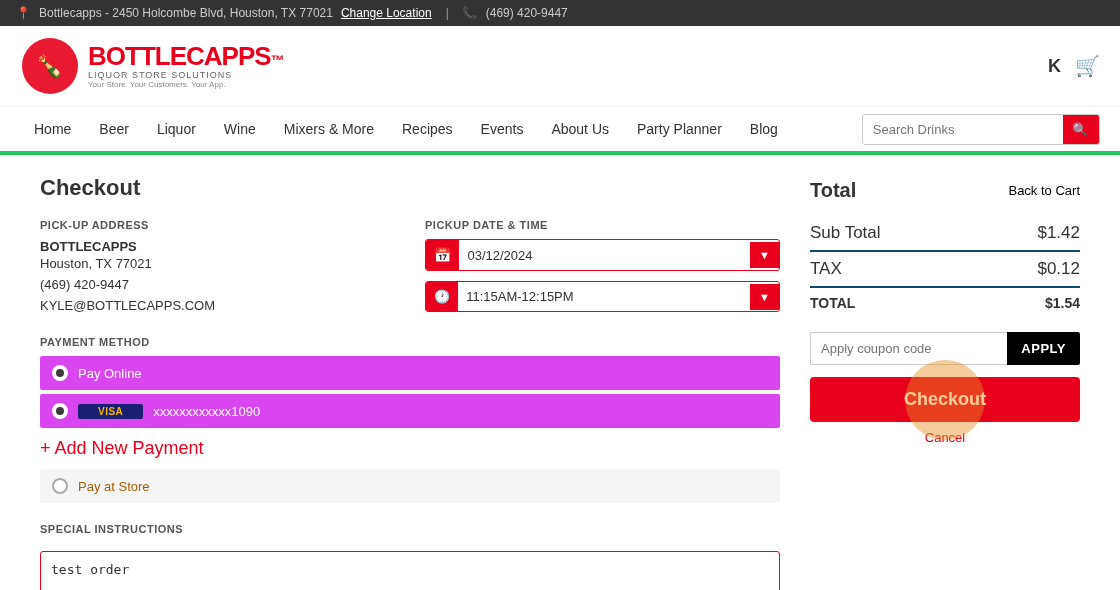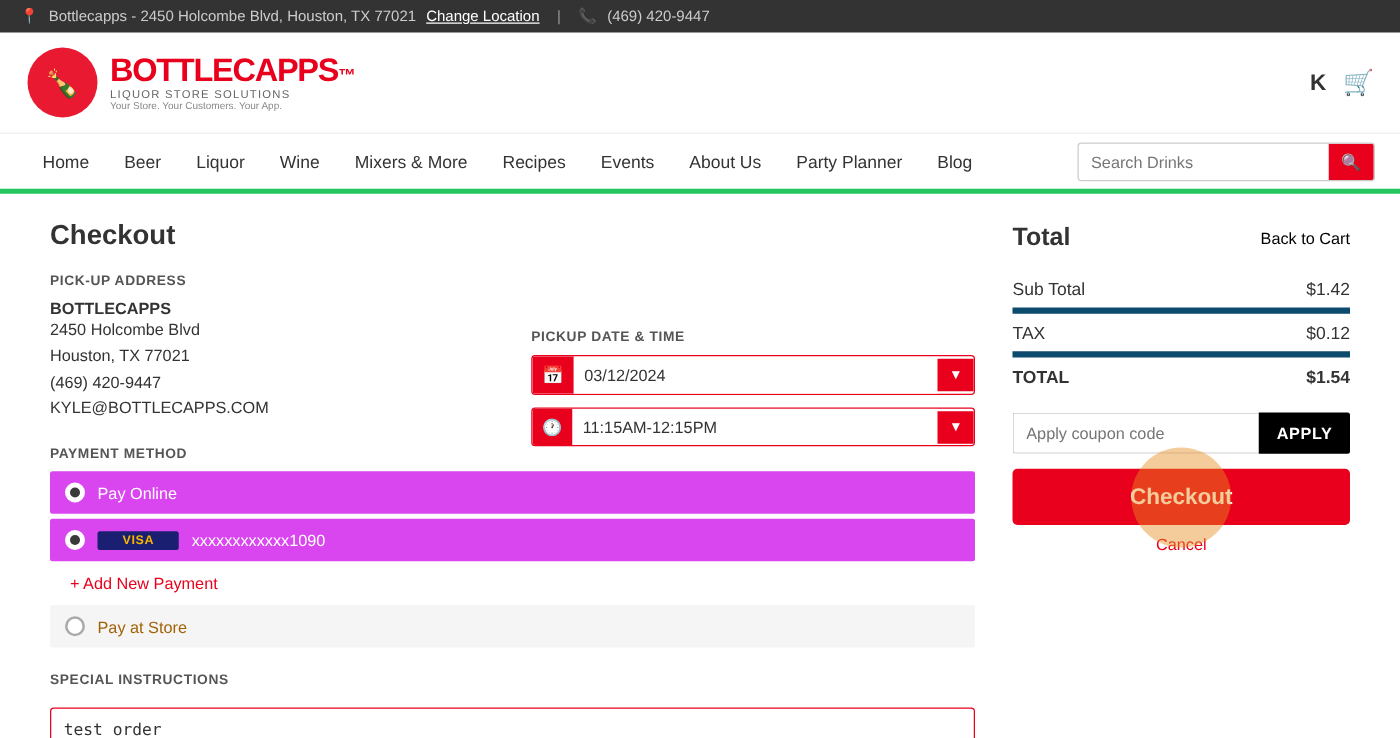--- a/index.html
+++ b/index.html
@@ -229,25 +229,24 @@
       background: #1a1f71;
       color: #f7b600;
       font-size: 10px;
       font-weight: bold;
       padding: 2px 20px;
       border-radius: 2px;
       letter-spacing: 0.5px;
     }
     .add-payment {
       color: #e8001c;
-      font-size: 13px;
+      font-size: 18px;
       cursor: pointer;
       padding: 6px 0 10px;
       display: inline-block;
-      margin-left: 16px;
     }
     .pay-store-option {
       display: flex;
       align-items: center;
       background: #f5f5f5;
       padding: 9px 12px;
       border-radius: 2px;
       gap: 10px;
       font-size: 13px;
       color: #a16207;
@@ -295,22 +294,22 @@
     .back-to-cart {
       color: #000000;
       font-size: 13px;
       cursor: pointer;
       text-decoration: none;
     }
     .total-row {
       display: flex;
       justify-content: space-between;
       padding: 7px 0;
-      font-size: 14px;
-      border-bottom: 5px solid #0c4a6e;
+      font-size: 17px;
+      border-bottom: 2px solid #0c4a6e;
     }
     .total-row.bold {
       font-weight: bold;
       font-size: 14px;
       border-bottom: none;
     }
     .coupon-row {
       display: flex;
       margin-top: 14px;
       gap: 0;
@@ -371,21 +370,20 @@
       color: #e8001c;
       font-size: 13px;
       cursor: pointer;
       margin-top: 8px;
     }
 
     
     .checkout-cols {
       display: flex;
       gap: 30px;
-      align-items: flex-end;
     }
     .left-col { flex: 1; }
     .pickup-time-col { flex: 1; }
   </style>
 </head>
 <body>
 
 <div class="top-bar">
   <span>📍</span>
   <span>Bottlecapps - 2450 Holcombe Blvd, Houston, TX 77021</span>
@@ -439,21 +437,20 @@
 
   <div class="checkout-section">
     <h1 class="checkout-title">Checkout</h1>
 
     <div class="checkout-cols">
 
       <div class="left-col">
         <div class="address-block">
           <div class="section-label">PICK-UP ADDRESS</div>
           <div class="store-name">BOTTLECAPPS</div>
-          <div class="addr-line">2450 Holcombe Blvd</div>
           <div class="addr-line">Houston, TX 77021</div>
           <div class="addr-line">(469) 420-9447</div>
           <div class="addr-line">KYLE@BOTTLECAPPS.COM</div>
         </div>
       </div>
 
       <div class="pickup-time-col">
         <div class="section-label">PICKUP DATE &amp; TIME</div>
 
         <div class="date-select-wrap">

